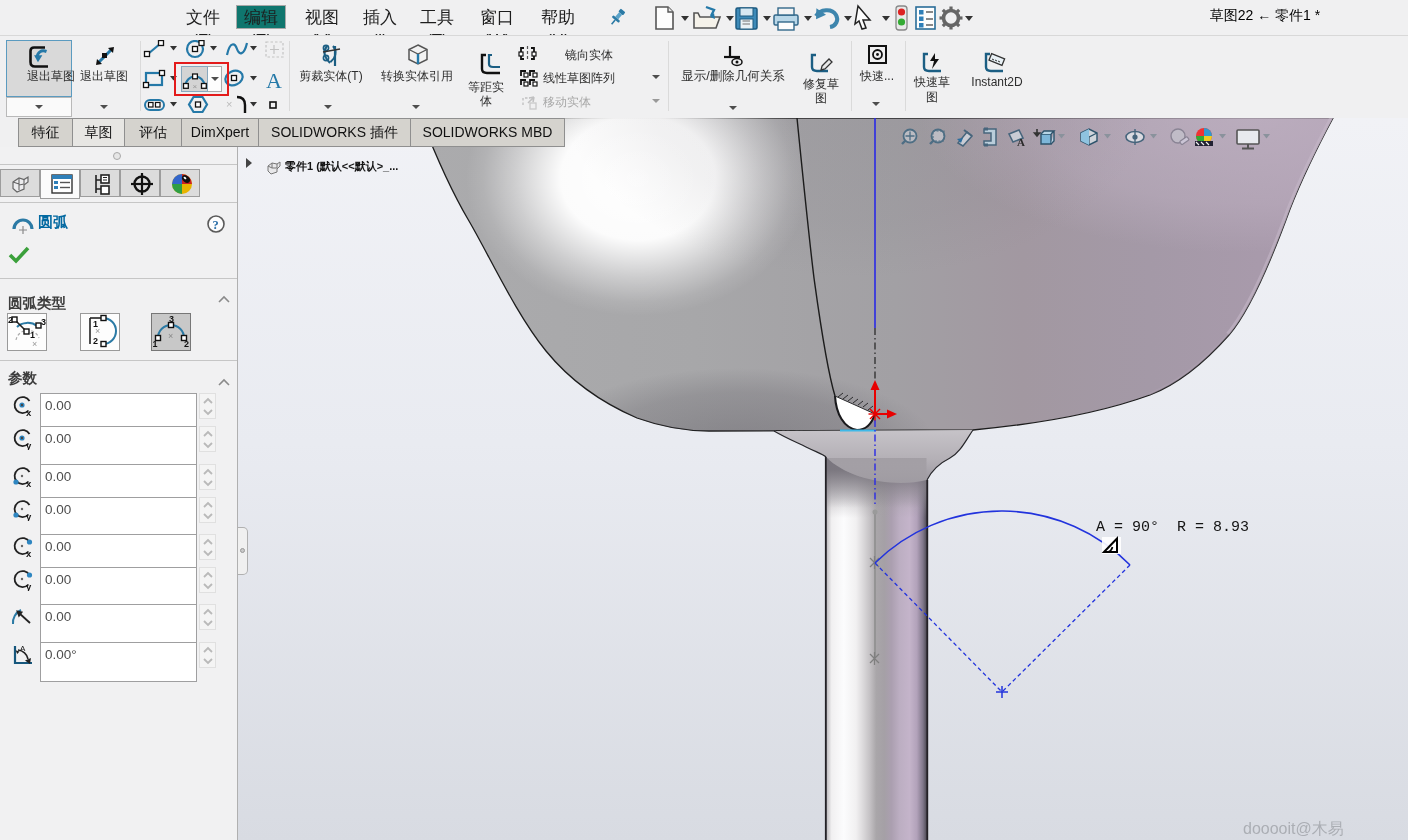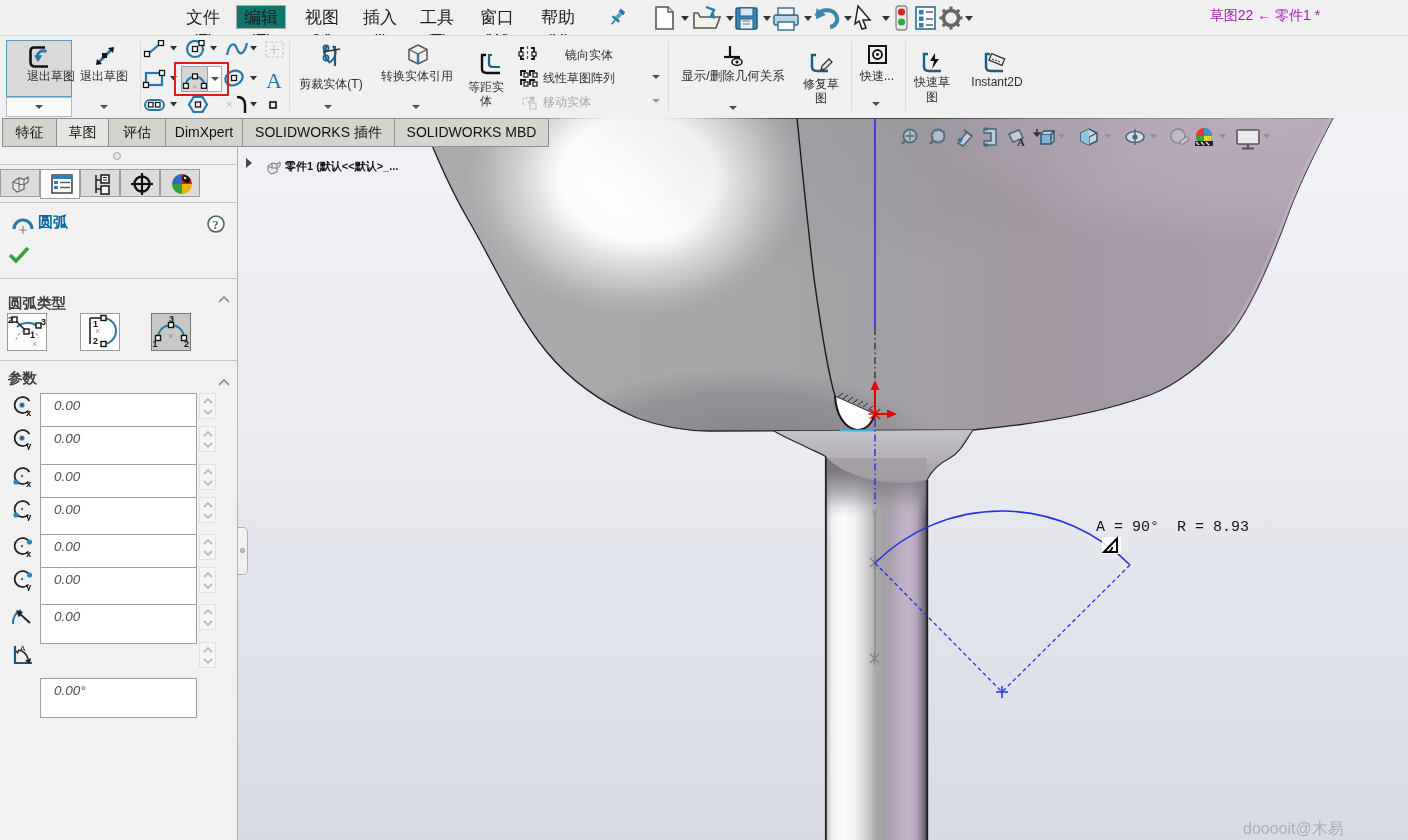--- a/index.html
+++ b/index.html
@@ -2,31 +2,31 @@
 <html><head>
 <meta charset="utf-8">
 <style>
   * { margin:0; padding:0; box-sizing:border-box; }
   html,body { width:1408px; height:840px; overflow:hidden; font-family:"Liberation Sans", sans-serif; background:#f0f0f1; }
   .abs { position:absolute; }
   #stage { position:relative; width:1408px; height:840px; }
   #topbar { position:absolute; left:0; top:0; width:1408px; height:35px; background:#f0f0f1; }
   #logo { position:absolute; left:9px; top:1px; width:147px; height:34px; background:linear-gradient(180deg,#fdfdfd 0%,#f5f5f5 55%,#e2e2e2 100%); border:1px solid #c9c9c9; }
   .menuitem { position:absolute; top:6px; height:24px; line-height:23px; font-size:17px; color:#1d1d1d; text-align:center; }
-  #title { position:absolute; top:7px; left:1150px; width:230px; text-align:center; font-size:14px; color:#a21caf; }
+  #title { position:absolute; top:7px; left:1150px; width:230px; text-align:center; font-size:14px; color:#000000; }
   #ribbon { position:absolute; left:0; top:35px; width:1408px; height:83px; background:#f0f0f1; border-top:1px solid #d8d8d8; }
   .vsep { position:absolute; top:5px; width:1px; height:70px; background:#dadada; }
   .blab { position:absolute; font-size:12px; color:#2e2e2e; text-align:center; white-space:nowrap; }
   .drop { width:0; height:0; border-left:4px solid transparent; border-right:4px solid transparent; border-top:4px solid #4d4d4d; position:absolute; }
-  #tabs { position:absolute; left:0; top:118px; width:560px; height:30px; }
+  #tabs { position:absolute; left:16px; top:118px; width:560px; height:30px; }
   .ctab { position:absolute; top:0; height:29px; line-height:27px; text-align:center; font-size:14px; color:#111; background:#d5d3ce; border:1px solid #8f8f8f; }
   #panel { position:absolute; left:0; top:147px; width:238px; height:693px; background:#f1f1f2; border-right:1px solid #b0b0b0; }
   .sep { position:absolute; left:0; width:237px; height:1px; background:#c6c6c6; }
   .ptab { position:absolute; top:22px; width:40px; height:28px; background:#dcdcdc; border:1px solid #9d9d9d; }
-  .prow-box { position:absolute; left:40px; width:157px; height:40px; background:#fff; border:1px solid #9f9fa0; font-size:13.5px; color:#4e4e4e; line-height:24px; padding-left:13px;font-style:italic; }
+  .prow-box { position:absolute; left:40px; width:157px; height:40px; background:#fff; border:1px solid #9f9fa0; font-size:13.5px; color:#4e4e4e; line-height:24px; padding-left:4px; }
   .spin { position:absolute; left:199px; width:17px; height:26px; background:#f4f4f4; border:1px solid #e0e0e0; }
   .sechead { position:absolute; left:8px; font-size:14.5px; font-weight:bold; color:#3d3d3d; }
   .rowicon { position:absolute; left:11px; width:24px; height:24px; }
 </style>
 </head>
 <body>
 <div id="stage">
 
   <div class="abs" style="left:238px; top:118px; width:1170px; height:722px;">
     <svg width="1170" height="722" viewBox="0 0 1170 722">
@@ -414,21 +414,21 @@
 </svg>
 <div class="abs" style="left:174px; top:26px; width:55px; height:34px; border:2.5px solid #e31b1b;"></div>
 
 <svg class="abs" style="left:318px; top:8px;" width="24" height="24">
  <path d="M9,2 C4,8 7,14 12,19 M15,2 C20,8 17,14 12.5,18" fill="none" stroke="#1b5e83" stroke-width="2"></path>
  <circle cx="8" cy="4" r="2.6" fill="none" stroke="#1b5e83" stroke-width="1.6"></circle>
  <circle cx="8" cy="14" r="2.6" fill="none" stroke="#1b5e83" stroke-width="1.6"></circle>
  <line x1="17" y1="22" x2="17" y2="2" stroke="#1b5e83" stroke-width="2.2"></line>
  <line x1="5" y1="8" x2="22" y2="5" stroke="#333" stroke-width="1.6"></line>
 </svg>
-<div class="blab" style="left:294px; top:40px; width:74px;">剪裁实体(T)</div>
+<div class="blab" style="left:294px; top:32px; width:74px;">剪裁实体(T)</div>
 <div class="drop" style="left:324px; top:69px;"></div>
 <svg class="abs" style="left:406px; top:7px;" width="24" height="24">
  <path d="M12,2 L21,6.5 L21,16.5 L12,21 L3,16.5 L3,6.5 Z" fill="#f2f2f2" stroke="#555" stroke-width="1.5"></path>
  <path d="M3,6.5 L12,11 L21,6.5 M12,11 L12,21" fill="none" stroke="#555" stroke-width="1.3"></path>
  <line x1="12" y1="11" x2="12" y2="21" stroke="#2579a8" stroke-width="2.4"></line>
 </svg>
 <div class="blab" style="left:374px; top:32px; width:86px;">转换实体引用</div>
 <div class="drop" style="left:412px; top:69px;"></div>
 <svg class="abs" style="left:478px; top:16px;" width="26" height="26">
  <path d="M8,3 L4,3 L4,17 Q4,21 9,21 L22,21" fill="none" stroke="#111" stroke-width="2.4"></path>
@@ -727,21 +727,21 @@
             <path d="M1,2 L5,6 L9,2" fill="none" stroke="#b9b9b9" stroke-width="1.8"></path>
           </svg>
     </div>
 <div class="rowicon" style="top:495px;"><svg width="24" height="24">
             <path d="M4,4 L4,21 L21,21" fill="none" stroke="#16577d" stroke-width="2.2"></path>
             <path d="M7,8 A11,11 0 0 1 17,17" fill="none" stroke="#222" stroke-width="1.6"></path>
             <path d="M14,18.5 l6,-2.5 -1,6 Z" fill="#222"></path>
             <path d="M8.5,9.5 l-4,-1.2 1.8,3.8 Z" fill="#222"></path>
             <text x="9" y="9" font-size="8" fill="#111">A</text>
           </svg></div>
-    <div class="prow-box" style="top:495px;margin-top:36px;">0.00°</div>
+    <div class="prow-box" style="top:495px;">0.00°</div>
     <div class="spin" style="top:495px;">
       <svg class="chev" style="position:absolute;left:3px;top:3px;" width="10" height="8">
             <path d="M1,6 L5,2 L9,6" fill="none" stroke="#b9b9b9" stroke-width="1.8"></path>
           </svg>
       <svg class="chev" style="position:absolute;left:3px;top:14px;" width="10" height="8">
             <path d="M1,2 L5,6 L9,2" fill="none" stroke="#b9b9b9" stroke-width="1.8"></path>
           </svg>
     </div>
       </div>
   </div>

